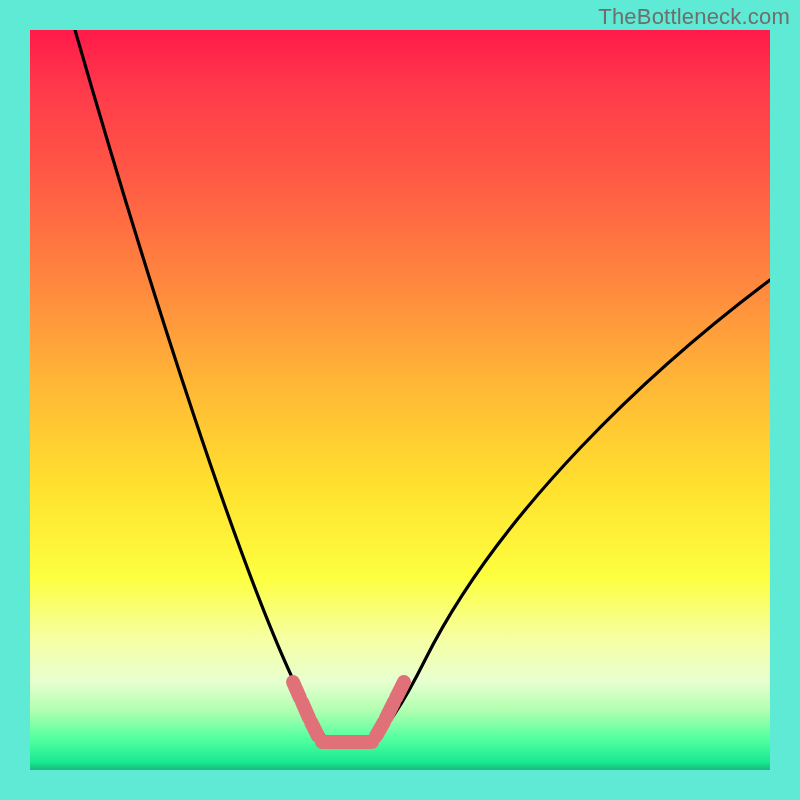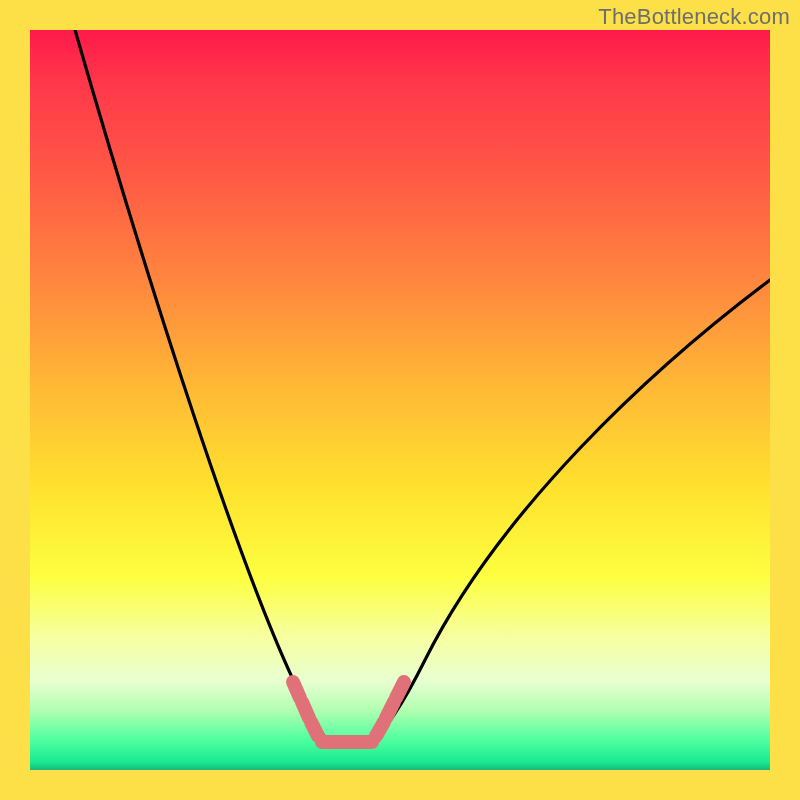--- a/index.html
+++ b/index.html
@@ -10,21 +10,21 @@
     background: #000;
     overflow: hidden;
     font-family: Arial, Helvetica, sans-serif;
   }
   .frame {
     position: absolute;
     top: 0;
     left: 0;
     width: 800px;
     height: 800px;
-    background: #fde047;
+    background: #5eead4;
   }
   .plot {
     position: absolute;
     top: 30px;
     left: 30px;
     width: 740px;
     height: 740px;
     background: linear-gradient(
       to bottom,
       #ff1a4a 0%,

